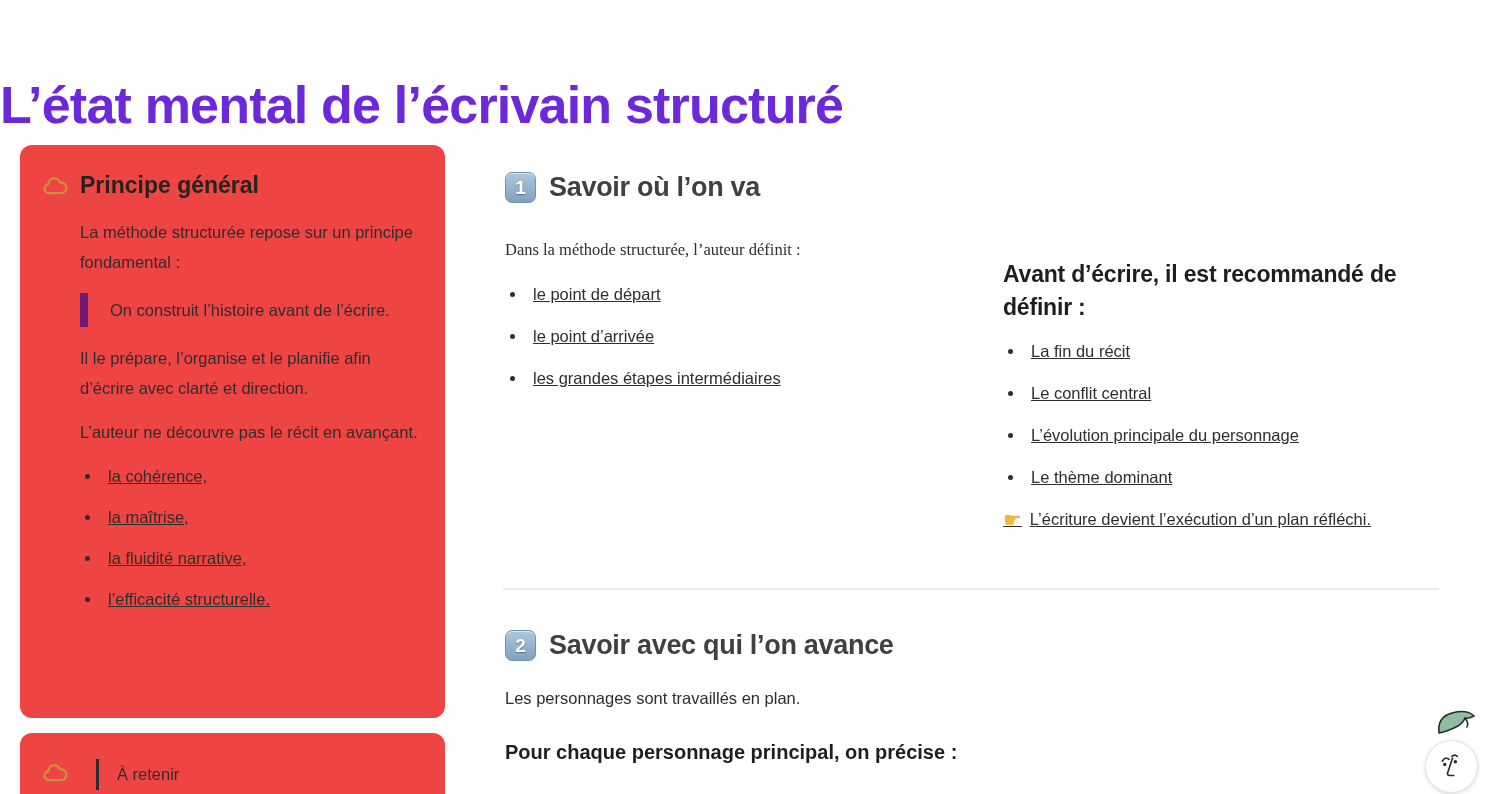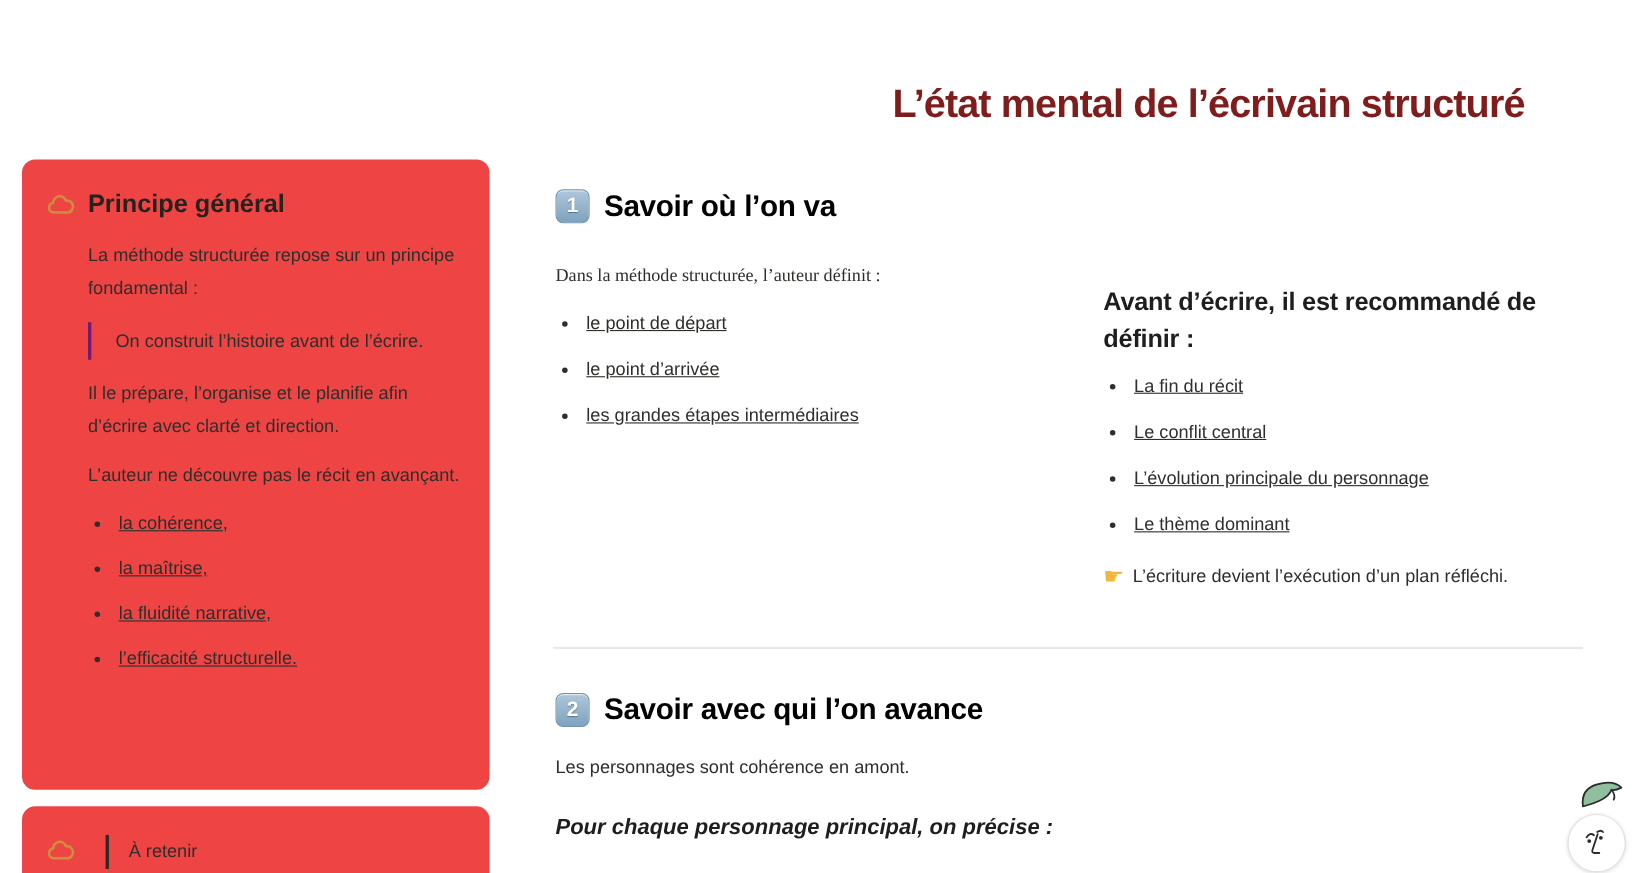--- a/index.html
+++ b/index.html
@@ -9,23 +9,23 @@
     background: #ffffff;
     font-family: "Liberation Sans", "DejaVu Sans", sans-serif;
     color: #2f2e2b;
     overflow: hidden;
     position: relative;
   }
 
   
   .page-title {
     position: absolute; left: 0; top: 42px; width: 1386px;
-    text-align: right;
-    font-size: 36px; font-weight: 700; letter-spacing: -0.8px;
-    color: #7f1d1d;
+    text-align: left;
+    font-size: 52px; font-weight: 700; letter-spacing: -0.8px;
+    color: #6d28d9;
     line-height: 56px;
   }
 
   
   .callout {
     position: absolute; left: 20px; width: 425px;
     background: #ef4444;
     border-radius: 12px;
     padding: 24px 26px 20px 22px;
   }
@@ -39,21 +39,21 @@
 
   .callout-heading {
     font-size: 23px; font-weight: 700; color: #242320;
     margin: 0 0 16px 0; line-height: 32px;
   }
   .callout-body p, .body-text {
     font-size: 16.5px; line-height: 30px; margin: 0 0 14px 0;
   }
   blockquote.quote {
     margin: 16px 0 16px 0; padding: 2px 0 2px 22px;
-    border-left: 3px solid #701a75;
+    border-left: 8px solid #701a75;
     font-size: 16.5px; line-height: 30px;
   }
   .callout ul, .main-list {
     list-style: disc;
     margin: 12px 0 0 0; padding-left: 22px; text-decoration: underline;
   }
   .callout ul li, .main-list li {
     font-size: 16.5px; line-height: 30px; margin-bottom: 11px;
     padding-left: 6px;
   }
@@ -66,21 +66,21 @@
   }
 
   
   .section-1 { position: absolute; left: 505px; top: 172px; width: 470px; }
   .recommend { position: absolute; left: 1003px; top: 258px; width: 437px; }
   .divider   { position: absolute; left: 503px; top: 588px; width: 936px; height: 2px; background: #e9e8e5; }
   .section-2 { position: absolute; left: 505px; top: 630px; width: 940px; }
 
   .heading-row { display: flex; align-items: center; gap: 13px; }
   .section-heading {
-    font-size: 27px; font-weight: 700; color: #000000; margin: 0;
+    font-size: 27px; font-weight: 700; color: #404040; margin: 0;
     letter-spacing: -0.3px;
   }
   .keycap {
     width: 31px; height: 31px; flex: 0 0 31px;
     border-radius: 7px;
     background: linear-gradient(180deg, #aec7db 0%, #7fa2bf 100%);
     border: 1px solid #6e93b0;
     box-shadow: inset 0 1px 0 rgba(255,255,255,.55);
     display: flex; align-items: center; justify-content: center;
     font-size: 19px; font-weight: 700; color: #ffffff;
@@ -90,31 +90,31 @@
   .section-1 .intro { margin-top: 32px; margin-bottom: 0; font-family: Liberation Serif, serif; }
   .section-1 .main-list { margin-top: 14px; }
   .section-1 .main-list li { margin-bottom: 12px; }
 
   .recommend-heading {
     font-size: 23px; font-weight: 700; color: #1f1e1c;
     line-height: 33px; margin: 0 0 10px 0; letter-spacing: -0.2px;
   }
   .recommend .main-list li { margin-bottom: 12px; }
   .recommend .note {
-    margin-top: 10px; font-size: 16.5px; line-height: 40px;
+    margin-top: 10px; font-size: 16.5px; line-height: 30px; text-decoration: underline;
   }
   .hand-icon {
     font-family: "DejaVu Sans", sans-serif;
     color: #f2b63c; font-size: 21px; margin-right: 8px;
     vertical-align: -2px;
   }
 
   .section-2 .para { margin: 22px 0 0 0; font-size: 16.5px; line-height: 30px; }
   .section-2 .sub-heading {
-    margin: 28px 0 0 0; font-size: 20px; font-weight: 700; color: #1f1e1c; font-style: italic;
+    margin: 28px 0 0 0; font-size: 20px; font-weight: 700; color: #1f1e1c;
   }
 
   
   .avatar-widget { position: absolute; left: 1421px; top: 706px; width: 64px; height: 88px; cursor: pointer; }
   .avatar-circle {
     position: absolute; left: 4px; top: 34px; width: 53px; height: 53px;
     background: #fff; border: 1px solid #e2e1de; border-radius: 50%;
     box-shadow: 0 1px 4px rgba(0,0,0,.14);
     display: flex; align-items: center; justify-content: center;
   }
@@ -183,21 +183,21 @@
   </p>
 </div>
 
 <div class="divider"></div>
 
 <div class="section-2">
   <div class="heading-row">
     <span class="keycap">2</span>
     <h2 class="section-heading">Savoir avec qui l’on avance</h2>
   </div>
-  <p class="para">Les personnages sont cohérence en amont.</p>
+  <p class="para">Les personnages sont travaillés en plan.</p>
   <p class="sub-heading">Pour chaque personnage principal, on précise :</p>
 </div>
 
 <div class="avatar-widget">
   <div class="avatar-circle">
     <svg width="53" height="53" viewBox="0 0 53 53">
       <g fill="none" stroke="#2b2b2b" stroke-width="1.7" stroke-linecap="round" stroke-linejoin="round">
         <path d="M17 21 q3 -5 7 -2"></path>
         <path d="M27 16 q3.5 -2.5 5.5 0"></path>
         <path d="M27.5 18 L22.5 33 q-0.8 2.8 2 2.8 l4.5 0"></path>

